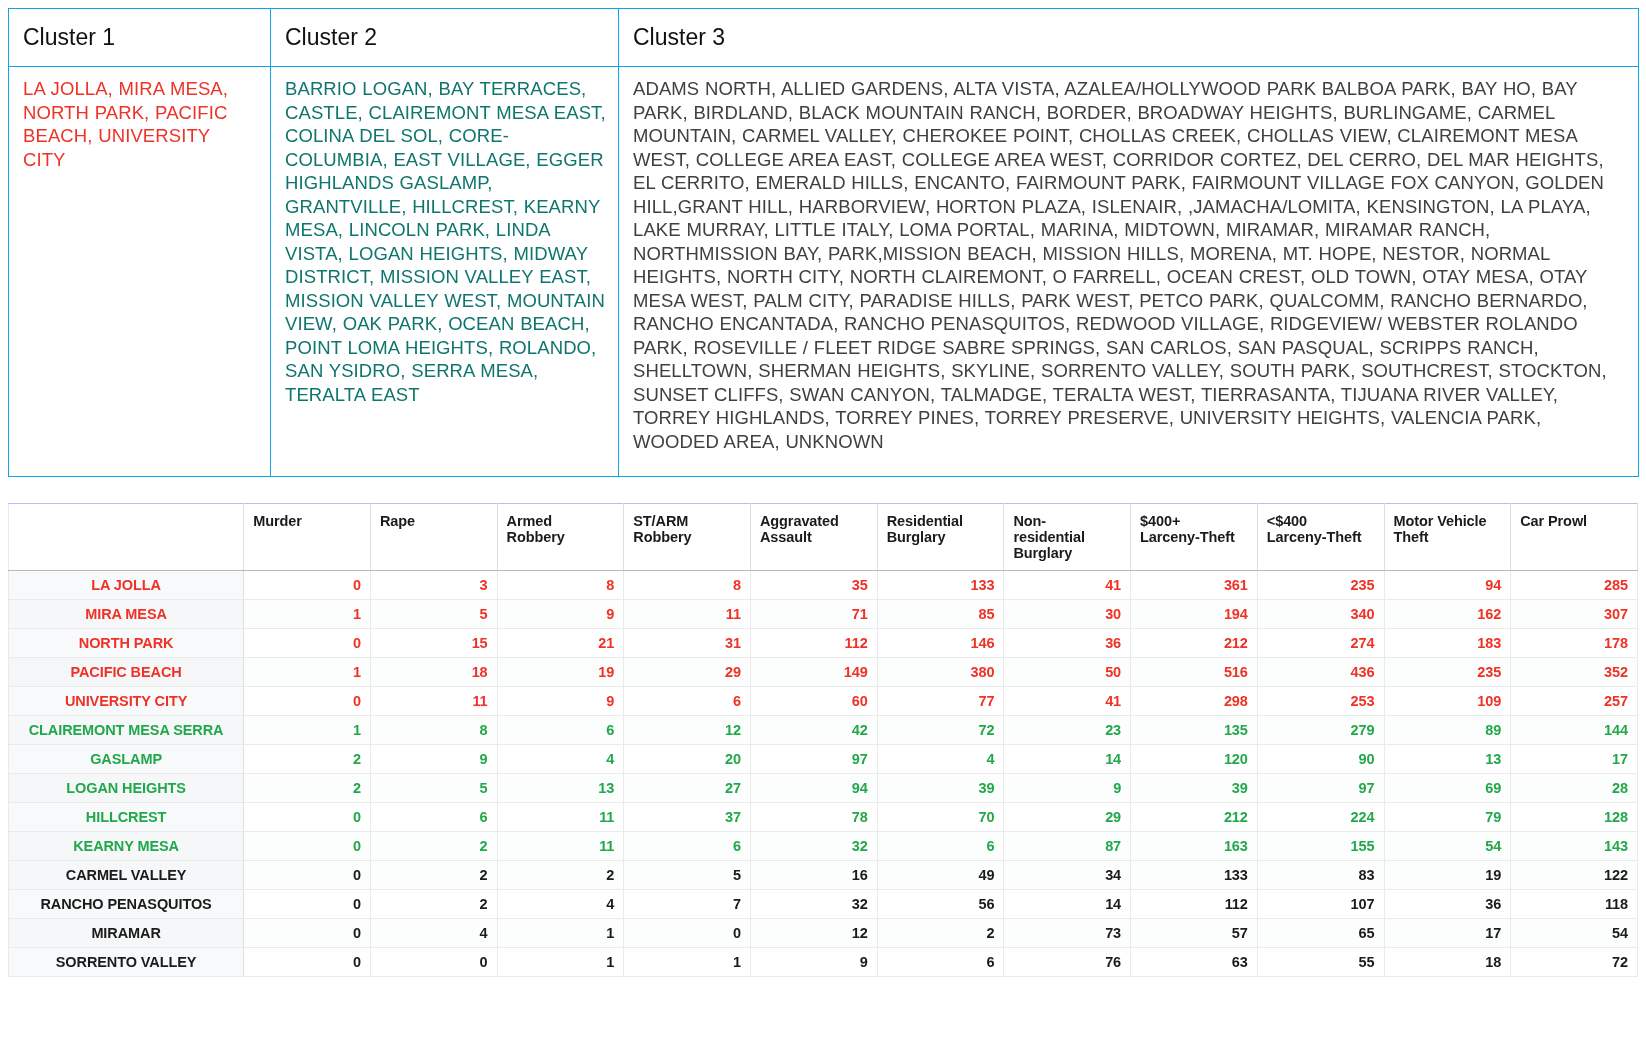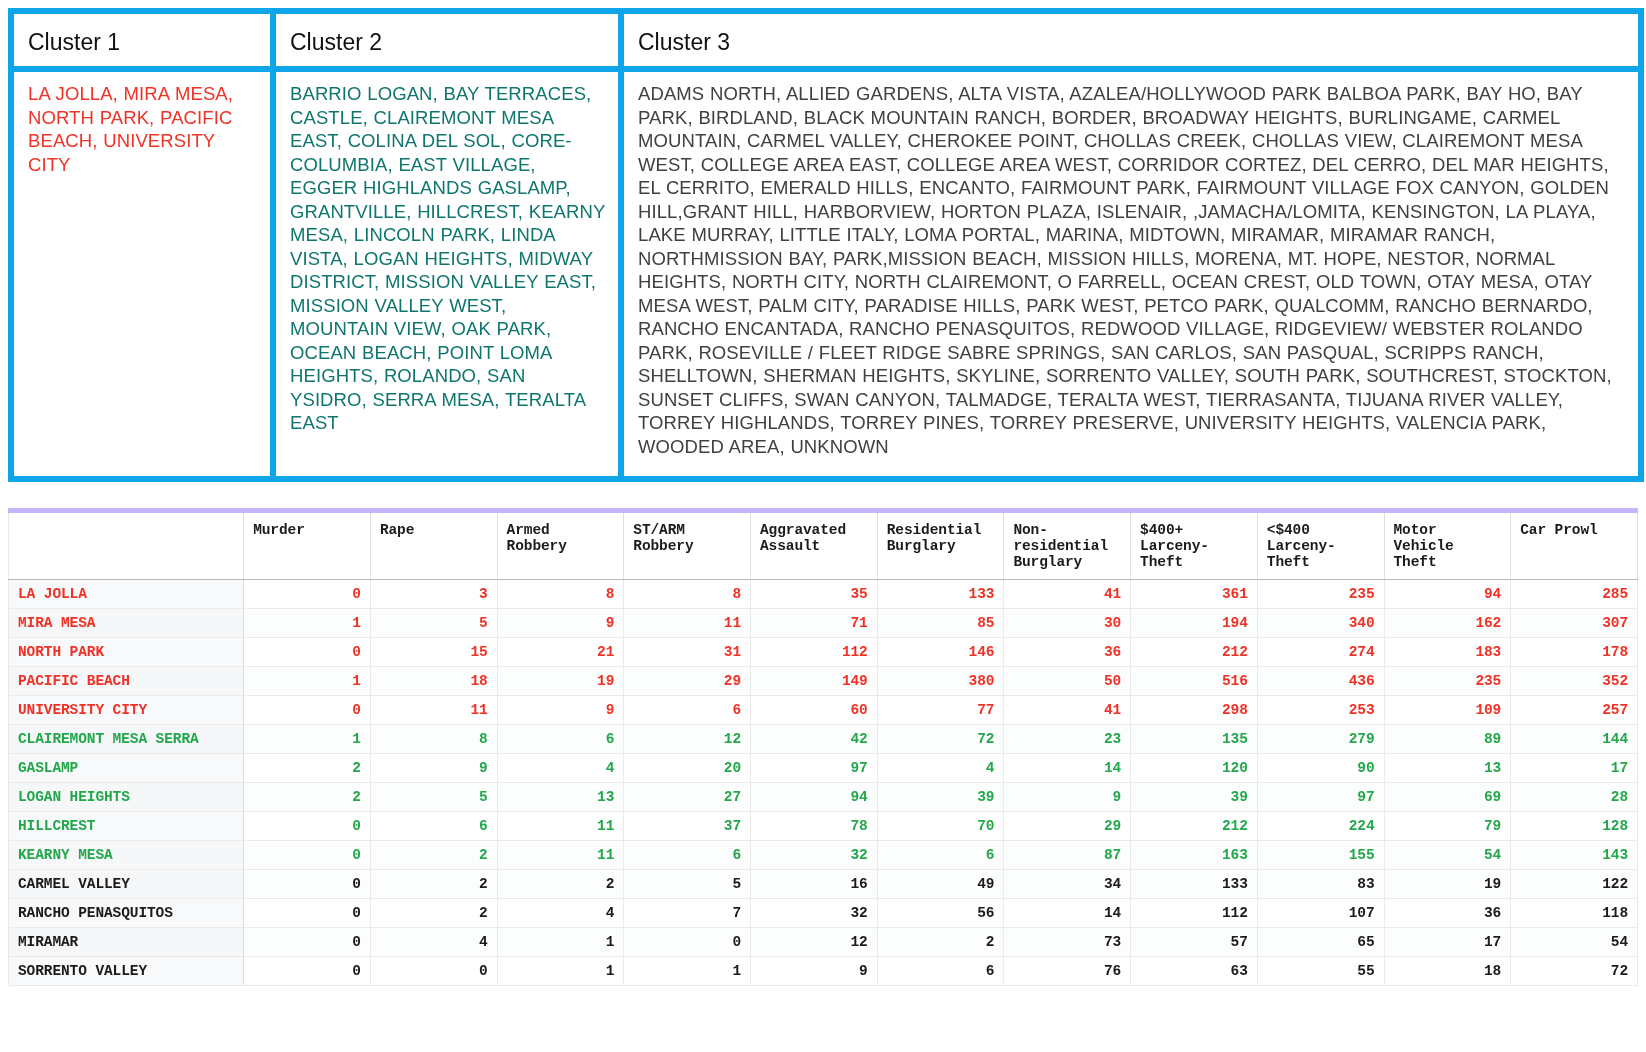--- a/index.html
+++ b/index.html
@@ -21,21 +21,21 @@
     box-sizing: border-box;
   }
   table.cluster-table {
     width: 1630px;
     border-collapse: collapse;
     table-layout: fixed;
     border: 1px solid #c9c9c9;
   }
   table.cluster-table th,
   table.cluster-table td {
-    border: 6px solid #0ea5e9;
+    border: 1px solid #0ea5e9;
     vertical-align: top;
     padding: 10px 12px 10px 14px;
     box-sizing: border-box;
   }
   table.cluster-table th {
     text-align: left;
     font-weight: normal;
     font-size: 23px;
     line-height: 28px;
     color: #111;
@@ -59,22 +59,22 @@
   
   .crime-wrap {
     padding: 0 8px;
     margin-top: 26px;
     box-sizing: border-box;
   }
   table.crime-table {
     width: 1630px;
     border-collapse: collapse;
     table-layout: fixed;
-    font-family: Liberation Mono, monospace;
-    border-top: 5px solid #c4b5fd;
+    font-family: Liberation Sans, sans-serif;
+    border-top: 1px solid #c4b5fd;
     border-left: 1px solid #e8e8e8;
     border-right: 1px solid #e8e8e8;
   }
   table.crime-table th {
     font-size: 14.5px;
     font-weight: bold;
     color: #1b1b1b;
     text-align: left;
     vertical-align: top;
     padding: 9px 9px 9px 9px;
@@ -95,21 +95,21 @@
     padding: 6px 9px 6px 9px;
     border-right: 1px solid #eaeaea;
     border-bottom: 1px solid #eaeaea;
     text-align: right;
     height: 27.5px;
     box-sizing: border-box;
     letter-spacing: -0.1px;
   }
   table.crime-table td.rowname {
     background: #f7f9fa;
-    text-align: left;
+    text-align: center;
     border-right: 1px solid #dedede;
   }
   tr.zebra td { background: #fcfdfd; }
   tr.zebra td.rowname { background: #f5f7f9; }
 
   .w-name { width: 232px; }
   .w-c    { width: 125px; }
   .w-last { width: 125px; }
 
   .red   { color: #F03226; }

